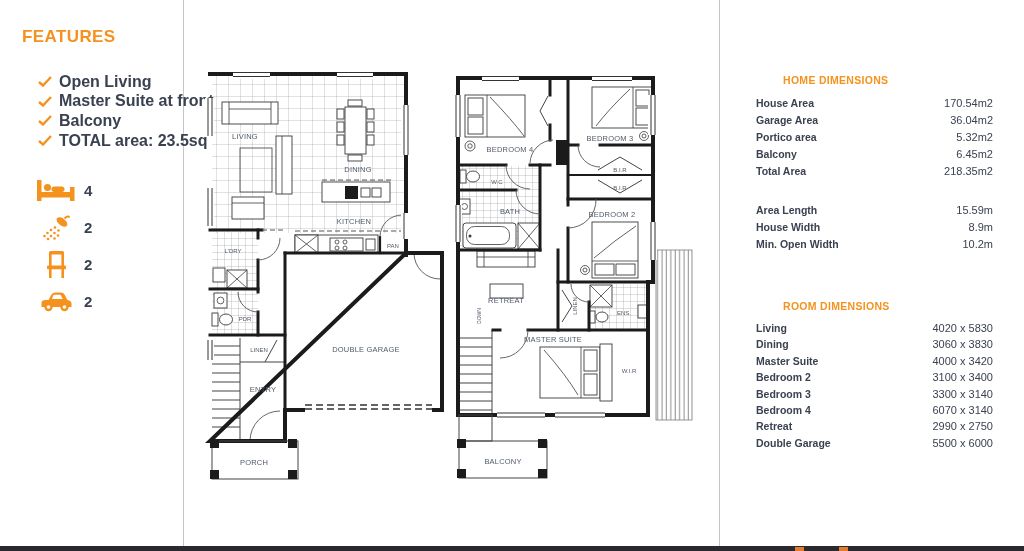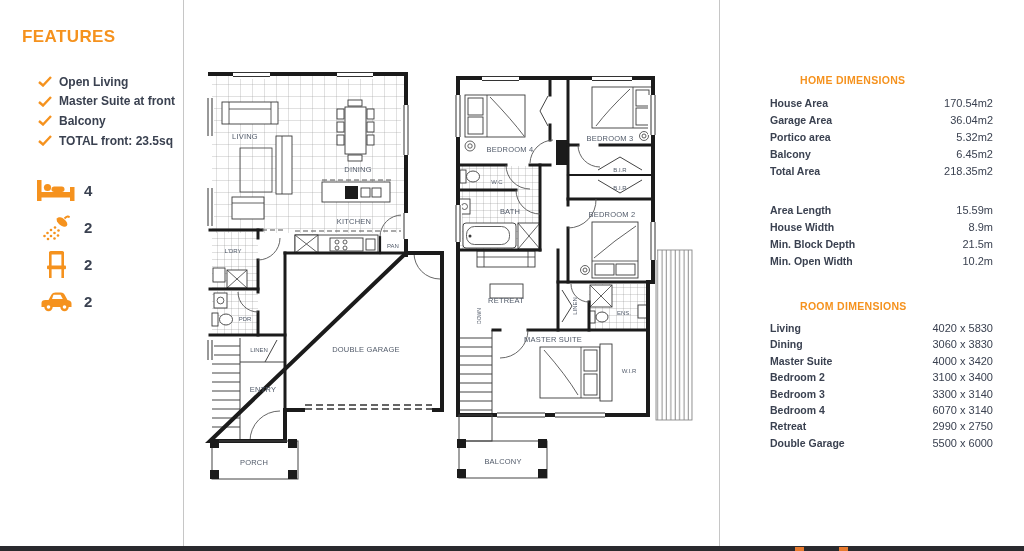--- a/index.html
+++ b/index.html
@@ -4,31 +4,31 @@
 <style>
   html,body{margin:0;padding:0;background:#fff;}
   #page{position:relative;width:1024px;height:551px;background:#ffffff;overflow:hidden;
         font-family:"Liberation Sans",sans-serif;-webkit-font-smoothing:antialiased;}
   .vdivider{position:absolute;top:0;width:1px;height:546px;background:#c6c6c6;}
   .panel-heading{position:absolute;font-size:17px;font-weight:700;letter-spacing:.4px;color:#F5921E;}
   #features-heading{left:22px;top:27px;}
   #checklist{position:absolute;left:38px;top:72px;}
   .check-row{display:flex;align-items:center;height:19.6px;}
   .check-glyph{width:14px;height:11px;margin-right:7px;flex:0 0 auto;}
-  .check-label{font-size:12px;font-weight:700;color:#3A4150;white-space:nowrap;}
+  .check-label{font-size:16px;font-weight:700;color:#3A4150;white-space:nowrap;}
   #stats{position:absolute;left:36px;top:172px;width:120px;}
   .stat-row{display:flex;align-items:center;height:37px;}
   .stat-icon{width:40px;display:flex;justify-content:center;flex:0 0 auto;}
   .stat-value{font-size:15px;font-weight:700;color:#3A4150;margin-left:8px;}
   
   #measurements-heading{left:756px;top:28px;}
-  .subheading{position:absolute;left:800px;font-size:10.5px;font-weight:700;letter-spacing:.3px;color:#F5921E;}
+  .subheading{position:absolute;left:783px;font-size:10.5px;font-weight:700;letter-spacing:.3px;color:#F5921E;}
   .dim-table{position:absolute;left:756px;width:237px;}
   .dim-row{display:flex;justify-content:space-between;align-items:baseline;}
-  .dim-label{font-size:10.5px;font-weight:700;color:#3A4150;margin-left:14px;}
+  .dim-label{font-size:10.5px;font-weight:700;color:#3A4150;}
   .dim-value{font-size:11px;font-weight:400;color:#3A4150;}
   
   #footer-bar{position:absolute;left:0;bottom:0;width:1024px;height:5px;background:#2A2A2E;}
   .footer-accent{position:absolute;bottom:0;width:9px;height:4px;}
   
   #plan-svg{position:absolute;left:190px;top:56px;}
   .wall{stroke:#1b1b1b;stroke-width:4;fill:none;stroke-linecap:square;}
   .wall3{stroke:#1b1b1b;stroke-width:3;fill:none;stroke-linecap:square;}
   .wall2{stroke:#1b1b1b;stroke-width:2.2;fill:none;stroke-linecap:square;}
   .thin{stroke:#444;stroke-width:1;fill:none;}
@@ -67,21 +67,21 @@
     <div class="check-row">
       <svg class="check-glyph" viewBox="0 0 14 11">
           <path d="M1 6 L5 9.5 L13 1" stroke="#F5921E" stroke-width="2.4" fill="none"></path>
         </svg>
       <span class="check-label">Balcony</span>
     </div>
     <div class="check-row">
       <svg class="check-glyph" viewBox="0 0 14 11">
           <path d="M1 6 L5 9.5 L13 1" stroke="#F5921E" stroke-width="2.4" fill="none"></path>
         </svg>
-      <span class="check-label">TOTAL front: 23.5sq</span>
+      <span class="check-label">TOTAL area: 23.5sq</span>
     </div>
   </div>
 
   <div id="stats">
     <div class="stat-row">
       <span class="stat-icon">
         <svg width="38" height="26" viewBox="0 0 38 26" fill="#F5921E">
           <rect x="0" y="2" width="4.5" height="21"></rect>
           <rect x="33" y="9" width="4.5" height="14"></rect>
           <rect x="3" y="14" width="32" height="5.5"></rect>
@@ -167,24 +167,20 @@
   </div>
 
   <div class="dim-table" style="top:204px">
     <div class="dim-row" style="height:17px">
       <span class="dim-label">Area Length</span>
       <span class="dim-value">15.59m</span>
     </div>
     <div class="dim-row" style="height:17px">
       <span class="dim-label">House Width</span>
       <span class="dim-value">8.9m</span>
-    </div>
-    <div class="dim-row" style="height:17px">
-      <span class="dim-label">Min. Block Depth</span>
-      <span class="dim-value">21.5m</span>
     </div>
     <div class="dim-row" style="height:17px">
       <span class="dim-label">Min. Open Width</span>
       <span class="dim-value">10.2m</span>
     </div>
   </div>
 
   <div class="subheading" style="top:300px">ROOM DIMENSIONS</div>
 
   <div class="dim-table" style="top:322px">

